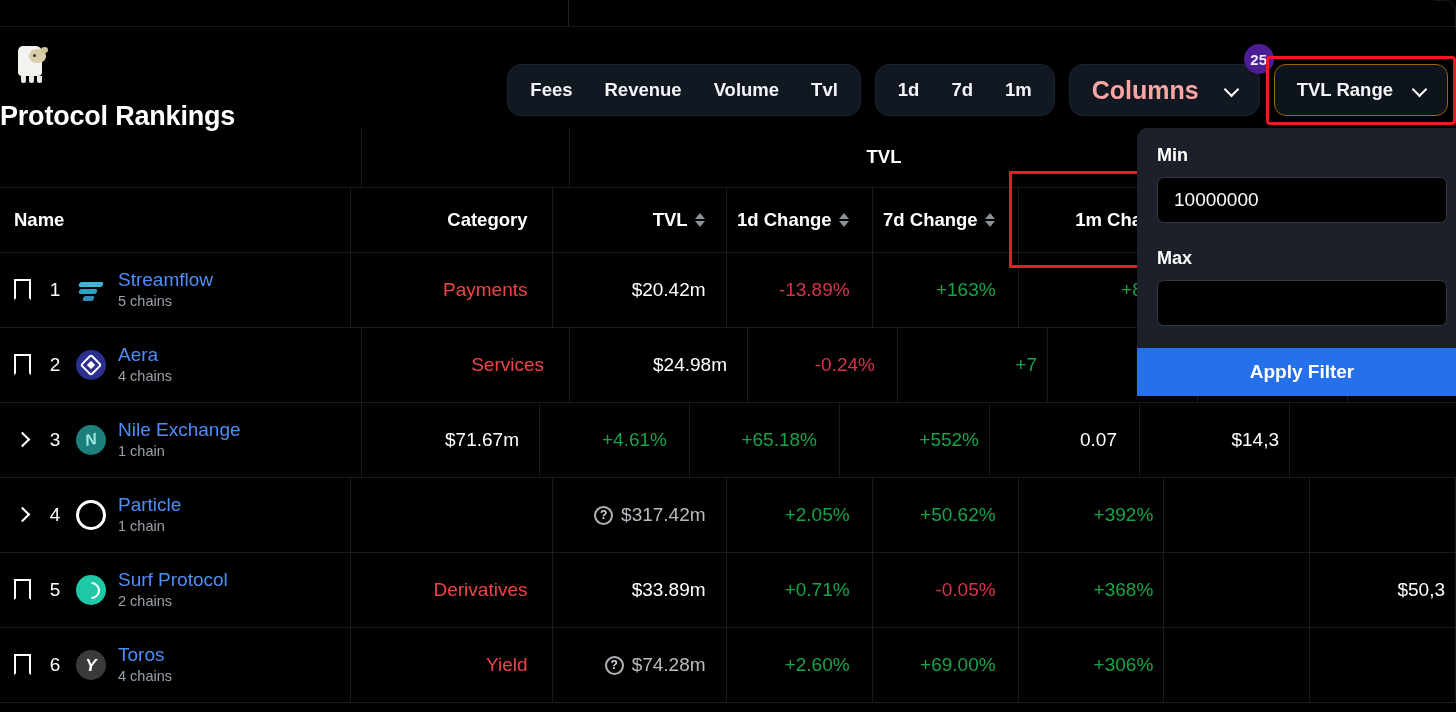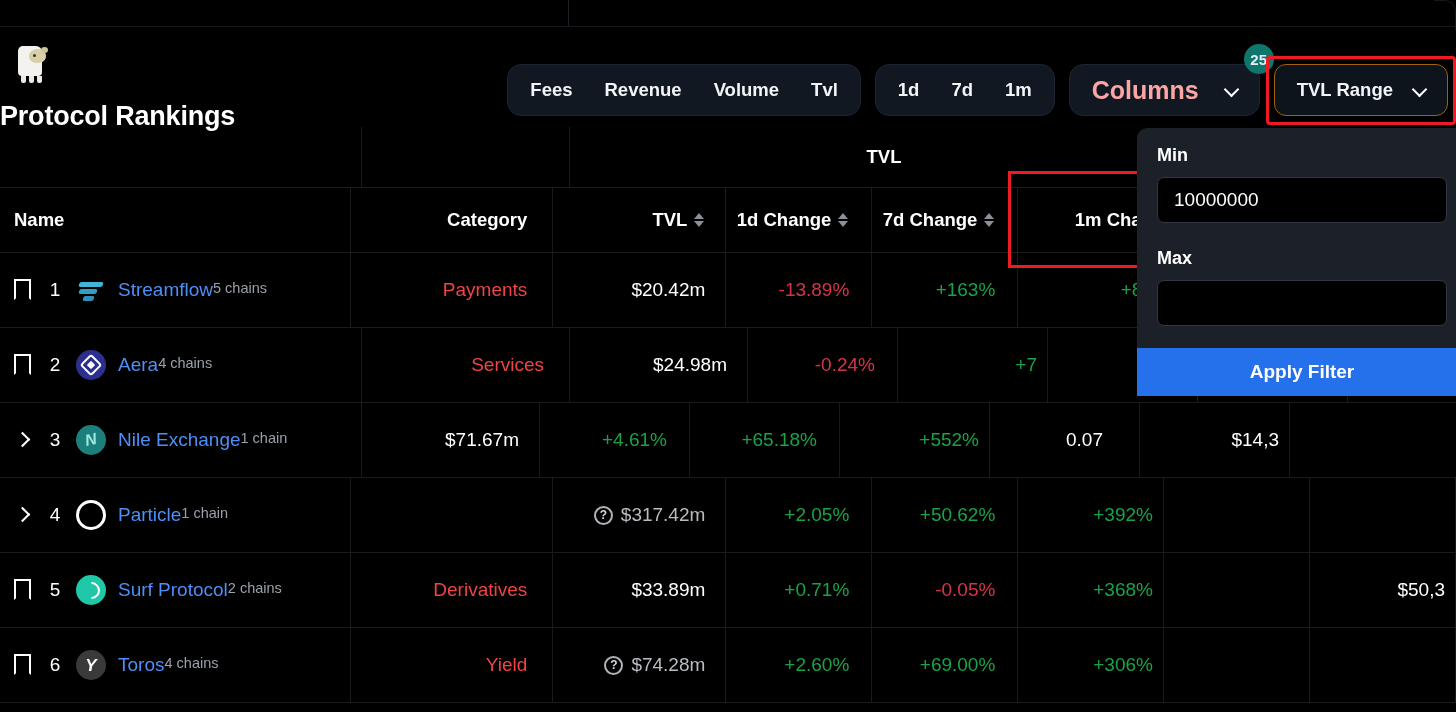--- a/index.html
+++ b/index.html
@@ -43,21 +43,21 @@
       display:flex; align-items:center; border-radius:10px; cursor:pointer; white-space:nowrap; }
 
   .columns-btn { background:#111822; border:1px solid #1b2430; border-radius:14px; height:52px;
       display:flex; align-items:center; gap:26px; padding:0 20px 0 22px; cursor:pointer; position:relative; }
   .columns-label { font-size:25px; font-weight:700; color:#fca5a5; }
   .chev { width:14px; height:14px; position:relative; }
   .chev::before { content:""; position:absolute; left:1px; top:1px; width:9px; height:9px;
       border-right:2.6px solid #ffffff; border-bottom:2.6px solid #ffffff; transform:rotate(45deg); }
 
   .count-badge { position:absolute; right:-15px; top:-21px; width:30px; height:30px; border-radius:50%;
-      background:#0f766e; color:#e9edf2; font-size:15px; font-weight:700;
+      background:#4c1d95; color:#e9edf2; font-size:15px; font-weight:700;
       display:flex; align-items:center; justify-content:center; }
 
   .tvlrange-wrap { position:relative; }
   .tvlrange-btn { background:#0e141c; border:1px solid #a16207; border-radius:12px; height:52px;
       display:flex; align-items:center; gap:20px; padding:0 20px 0 22px; cursor:pointer; }
   .tvlrange-label { font-size:18.5px; font-weight:700; color:#f2f5f8; }
   .redbox { position:absolute; left:-8px; top:-8px; right:-8px; bottom:-9px;
       border:3px solid #ef1b24; border-radius:4px; pointer-events:none; }
 
   
@@ -74,21 +74,21 @@
   .table { position:absolute; left:0; top:127px; width:1456px; }
   .grid-head-top { display:flex; height:61px; border-bottom:1px solid #1a1c20; }
   .grid-head { display:flex; height:65px; border-bottom:1px solid #1a1c20; }
   .row { display:flex; height:75px; border-bottom:1px solid #191b1f; align-items:center; }
 
   .c { display:flex; align-items:center; height:100%; border-right:1px solid #191b1f; }
   .c-name { width:362px; padding-left:14px; }
   .c-cat  { width:208px; justify-content:flex-end; padding-right:25px; }
   .c-tvl  { width:178px; justify-content:flex-end; padding-right:20px; }
   .c-ch   { width:150px; justify-content:flex-end; padding-right:22px; }
-  .c-x    { width:150px; justify-content:flex-end; padding-right:36px; }
+  .c-x    { width:150px; justify-content:flex-end; padding-right:22px; }
   .c-y    { width:150px; justify-content:flex-end; padding-right:10px; }
 
   .hd-text { font-size:18.5px; font-weight:700; color:#ffffff; white-space:nowrap; }
   .sort-ic { display:inline-block; width:11px; margin-left:7px; position:relative; height:16px; }
   .sort-ic::before, .sort-ic::after { content:""; position:absolute; left:0; border-left:5px solid transparent;
       border-right:5px solid transparent; }
   .sort-ic::before { top:1px; border-bottom:6px solid #8b9099; }
   .sort-ic::after  { bottom:1px; border-top:6px solid #8b9099; }
 
   .group-hd { font-size:18.5px; font-weight:700; color:#ffffff; }
@@ -102,21 +102,21 @@
       clip-path: polygon(0 0,100% 0,100% 100%,50% 66%,0 100%); }
   .chev-icon { width:18px; height:22px; position:relative; flex:none; margin-right:12px; }
   .chev-icon::before { content:""; position:absolute; left:3px; top:5px; width:9px; height:9px;
       border-right:2.6px solid #ffffff; border-top:2.6px solid #ffffff; transform:rotate(45deg); }
 
   .rank { font-size:19px; color:#ffffff; width:22px; text-align:center; flex:none; margin-right:10px; }
 
   .avatar { width:30px; height:30px; border-radius:50%; flex:none; margin-right:12px; position:relative;
       display:flex; align-items:center; justify-content:center; overflow:hidden; font-size:15px; color:#fff; }
 
-  .nm-wrap { display:flex; flex-direction:row; justify-content:space-between; }
+  .nm-wrap { display:flex; flex-direction:column; justify-content:space-between; }
   .nm { font-size:19px; color:#4e8ef7; line-height:1.18; white-space:nowrap; }
   .sub { font-size:14.5px; color:#9aa0a8; line-height:1.3; }
 
   .cat-link { font-size:19px; color:#ef4444; white-space:nowrap; }
   .val { font-size:19px; color:#ffffff; white-space:nowrap; }
   .val.dim { color:#b9bcc0; }
   .pos { font-size:19px; color:#18a347; white-space:nowrap; }
   .neg { font-size:19px; color:#d6344a; white-space:nowrap; }
 
   .q-icon { width:19px; height:19px; border-radius:50%; border:2px solid #b0b4b9; color:#d6d9dd;

